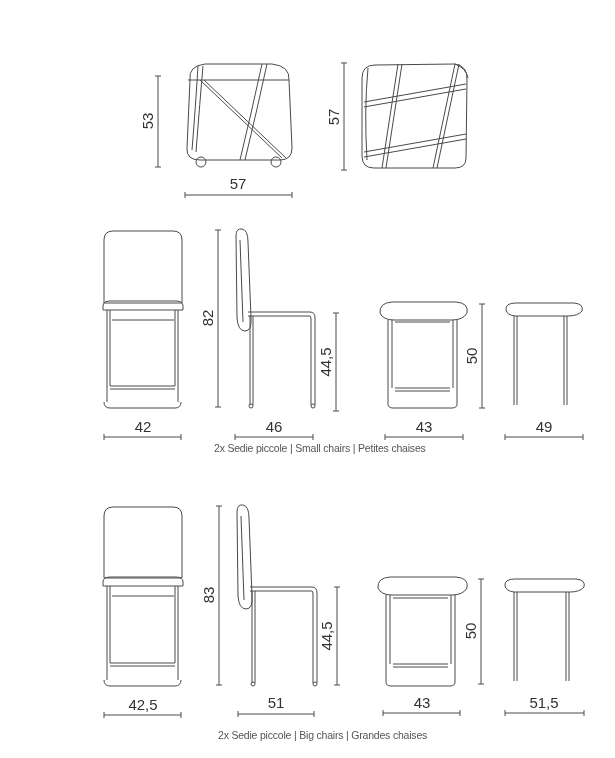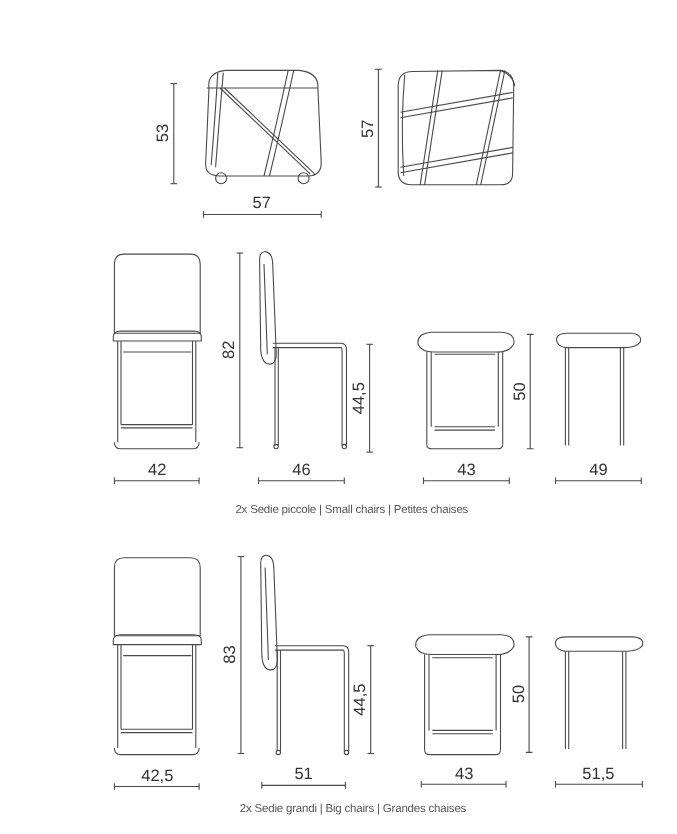--- a/index.html
+++ b/index.html
@@ -192,14 +192,14 @@
       <line x1="517" y1="592" x2="517" y2="681"></line>
     <line x1="566" y1="592" x2="566" y2="681"></line>
       <line x1="569" y1="592" x2="569" y2="681"></line>
   </g>
   <line x1="505" y1="713" x2="584" y2="713"></line>
   <line x1="505" y1="710" x2="505" y2="716"></line>
     <line x1="584" y1="710" x2="584" y2="716"></line>
   <text class="dim" x="544" y="708" text-anchor="middle" stroke="none">51,5</text>
 </svg>
 
-<div class="cap" style="left:214px; top:457px;">2x Sedie piccole | Small chairs | Petites chaises</div>
-<div class="cap" style="left:218px; top:729px;">2x Sedie grandi | Big chairs | Grandes chaises</div>
+<div class="cap" style="left:214px; top:442px;">2x Sedie piccole | Small chairs | Petites chaises</div>
+<div class="cap" style="left:218px; top:729px;">2x Sedie piccole | Big chairs | Grandes chaises</div>
 
 </body></html>

